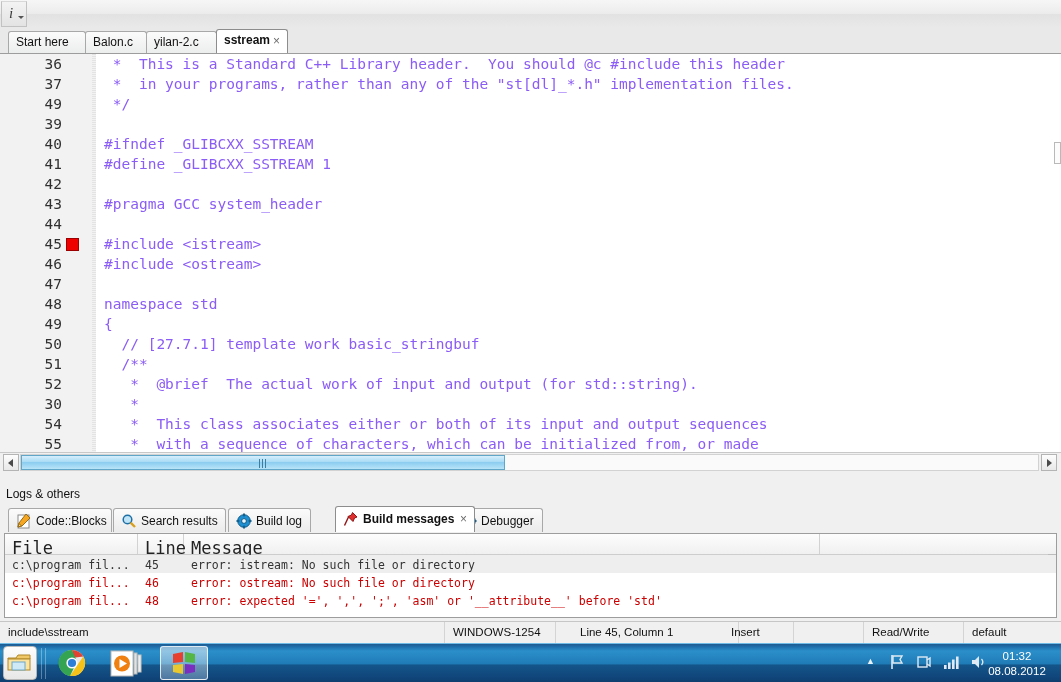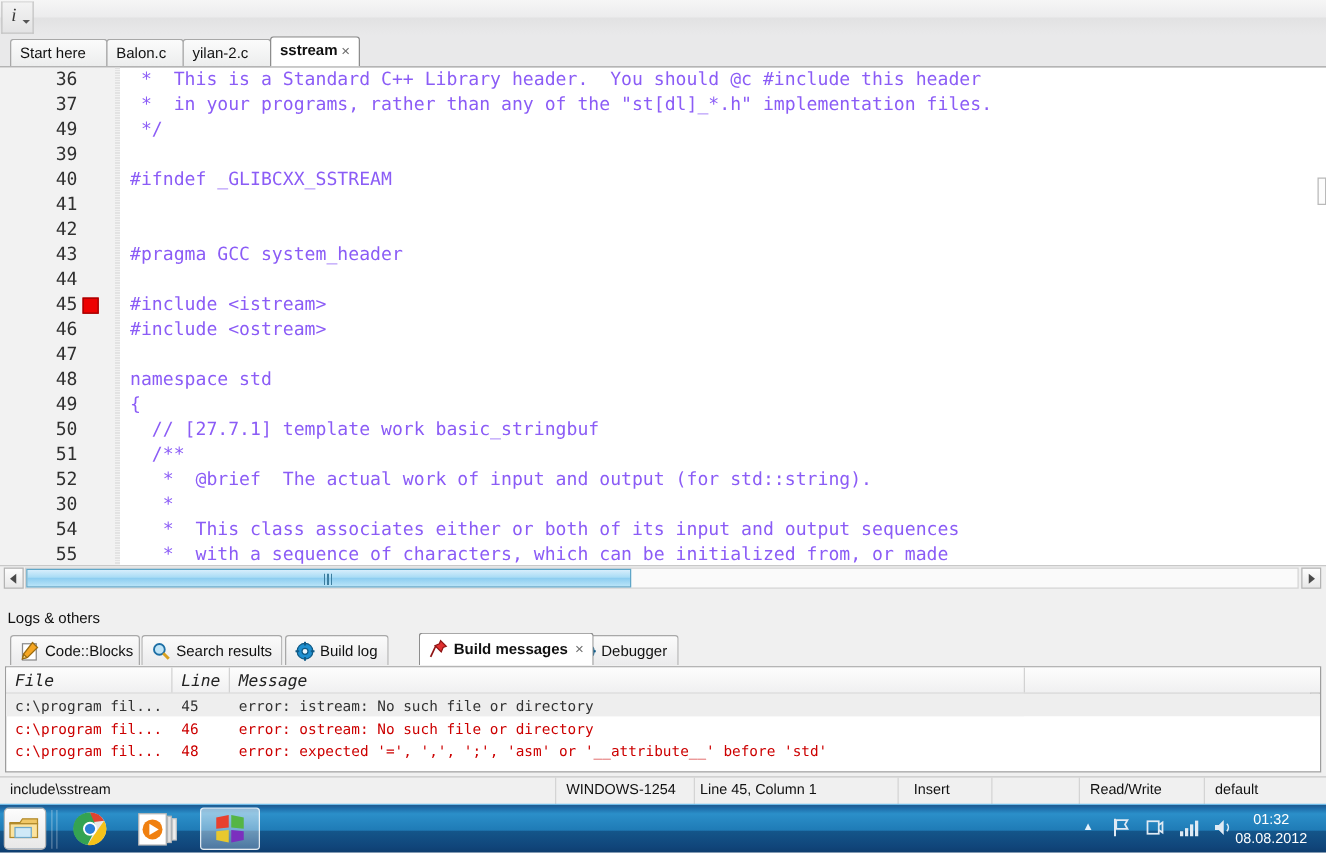--- a/index.html
+++ b/index.html
@@ -153,22 +153,22 @@
     background:#ffffff;border:1px solid #9d9d9d;box-sizing:border-box;
   }
   .grid-head{
     position:absolute;left:0;top:0;right:0;height:20px;
     background:linear-gradient(to bottom,#fdfdfd,#f0f0f1);
     border-bottom:1px solid #cdcdcd;
   }
   .gh{
     position:absolute;top:0;height:20px;box-sizing:border-box;
     border-right:1px solid #d2d2d2;
-    font-family:"DejaVu Sans Mono","Liberation Mono",monospace;font-size:13px;color:#222;
-    padding:4px 0 0 7px;white-space:nowrap;font-style:italic;
+    font-family:"DejaVu Sans Mono","Liberation Mono",monospace;font-size:17px;color:#222;
+    padding:4px 0 0 7px;white-space:nowrap;
   }
   .grow{
     position:absolute;left:0;right:0;height:18px;
     font-family:"DejaVu Sans Mono","Liberation Mono",monospace;font-size:11.5px;
     white-space:nowrap;color:#cc0000;
   }
   .grow.sel{background:#eeeeee;color:#333333;}
   .grow.sel .c-file,.grow.sel .c-line,.grow.sel .c-msg{color:#333333;}
   .grow .sel-bg{position:absolute;left:0;top:0;width:814px;height:18px;background:#eeeeee;}
   .c-file{position:absolute;left:7px;top:3px;}
@@ -248,21 +248,21 @@
 
   <div class="editor">
     <div class="gutter"></div>
     <div class="gutter-edge"></div>
     <div class="codearea" id="codearea">
         <div class="cline"><span class="lnum">36</span><span class="ctext"> *  This is a Standard C++ Library header.  You should @c #include this header</span></div>
         <div class="cline"><span class="lnum">37</span><span class="ctext"> *  in your programs, rather than any of the "st[dl]_*.h" implementation files.</span></div>
         <div class="cline"><span class="lnum">49</span><span class="ctext"> */</span></div>
         <div class="cline"><span class="lnum">39</span><span class="ctext"></span></div>
         <div class="cline"><span class="lnum">40</span><span class="ctext">#ifndef _GLIBCXX_SSTREAM</span></div>
-        <div class="cline"><span class="lnum">41</span></div>
+        <div class="cline"><span class="lnum">41</span><span class="ctext">#define _GLIBCXX_SSTREAM 1</span></div>
         <div class="cline"><span class="lnum">42</span><span class="ctext"></span></div>
         <div class="cline"><span class="lnum">43</span><span class="ctext">#pragma GCC system_header</span></div>
         <div class="cline"><span class="lnum">44</span><span class="ctext"></span></div>
         <div class="cline"><span class="lnum">45</span><span class="errmark" style="background: rgb(238, 0, 0);"></span><span class="ctext">#include &lt;istream&gt;</span></div>
         <div class="cline"><span class="lnum">46</span><span class="ctext">#include &lt;ostream&gt;</span></div>
         <div class="cline"><span class="lnum">47</span><span class="ctext"></span></div>
         <div class="cline"><span class="lnum">48</span><span class="ctext">namespace std</span></div>
         <div class="cline"><span class="lnum">49</span><span class="ctext">{</span></div>
         <div class="cline"><span class="lnum">50</span><span class="ctext">  // [27.7.1] template work basic_stringbuf</span></div>
         <div class="cline"><span class="lnum">51</span><span class="ctext">  /**</span></div>
@@ -380,21 +380,21 @@
           <span class="c-file">c:\program fil...</span>
           <span class="c-line">48</span>
           <span class="c-msg">error: expected '=', ',', ';', 'asm' or '__attribute__' before 'std'</span>
         </div>
       </div>
   </div>
 
   <div class="statusbar">
     <div class="sf" style="left:0;width:445px;">include\sstream</div>
     <div class="sf" style="left:445px;width:111px;">WINDOWS-1254</div>
-    <div class="sf" style="left:552px;width:167px;">Line 45, Column 1</div>
+    <div class="sf" style="left:572px;width:167px;">Line 45, Column 1</div>
     <div class="sf" style="left:723px;width:71px;">Insert</div>
     <div class="sf" style="left:794px;width:70px;"></div>
     <div class="sf" style="left:864px;width:100px;">Read/Write</div>
     <div class="sf nosep" style="left:964px;width:97px;">default</div>
   </div>
 
   <div class="taskbar">
     <div class="start-orb">
       <svg width="30" height="28" viewBox="0 0 30 28" style="position:absolute;left:1px;top:2px;">
         <path d="M3 9 L11 9 L13 6 L25 6 L25 10 L3 10 Z" fill="#f0c766" stroke="#b08828"></path>

